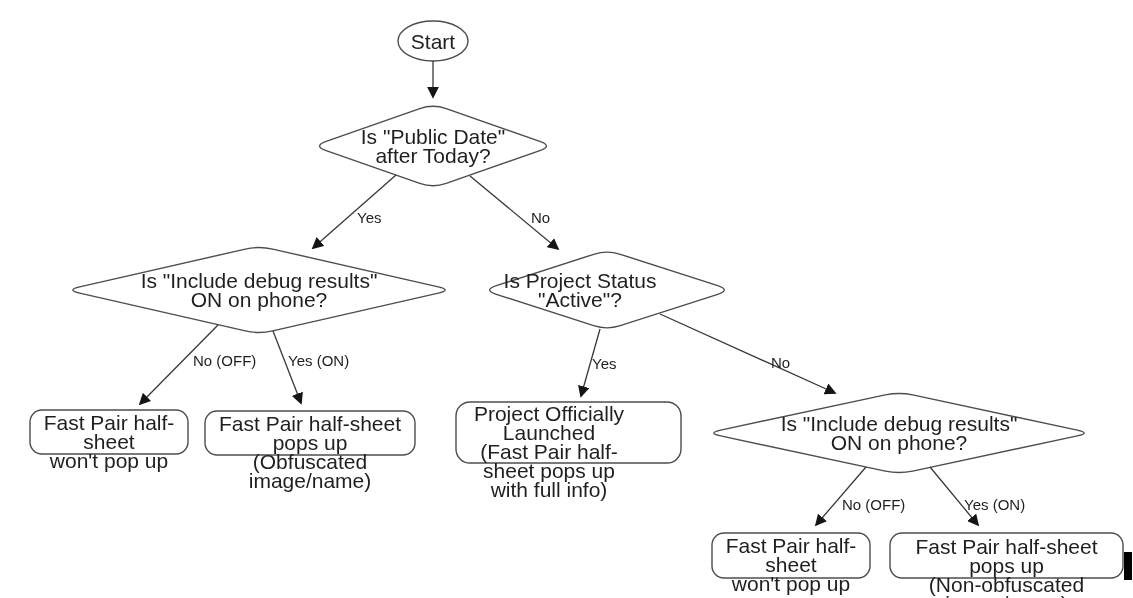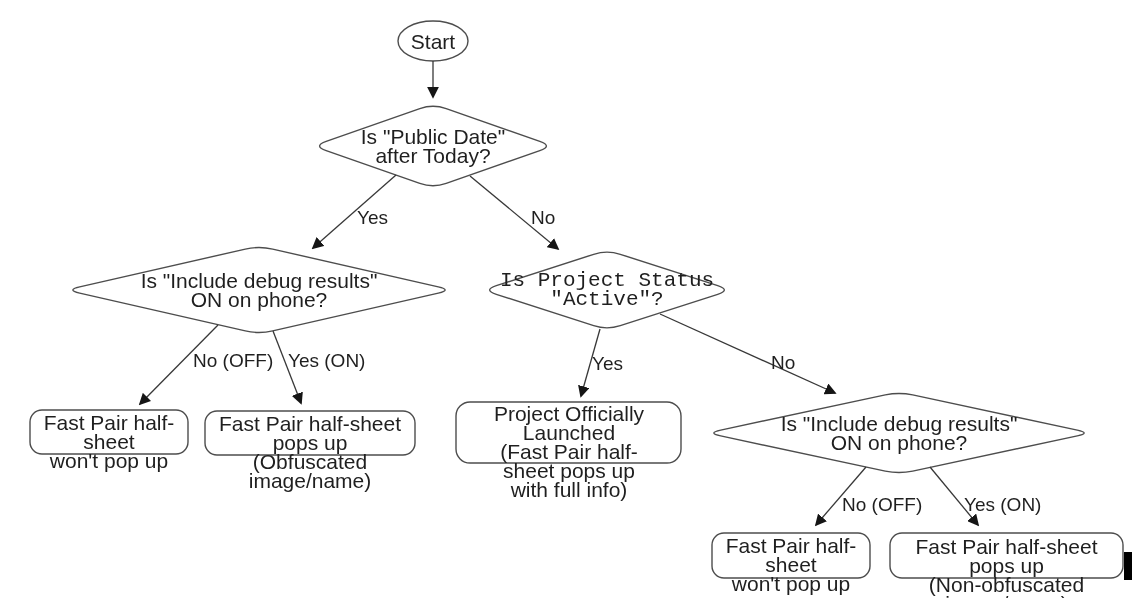--- a/index.html
+++ b/index.html
@@ -25,21 +25,21 @@
     text-align: center;
     white-space: pre-line;
     font-size: 21px;
     line-height: 19px;
     color: #1f1f1f;
     pointer-events: none;
   }
   .edge-label {
     position: absolute;
     white-space: nowrap;
-    font-size: 19px;
+    font-size: 15px;
     line-height: 17px;
     color: #1f1f1f;
     pointer-events: none;
   }
   .shape {
     fill: #ffffff;
     stroke: #4d4d4d;
     stroke-width: 1.4;
   }
   .connector {
@@ -94,33 +94,33 @@
   </svg>
 
   <div class="node-label" style="left:398px; top:32px; width:70px;">Start</div>
 
   <div class="node-label" style="left:323px; top:127px; width:220px;">Is "Public Date"
 after Today?</div>
 
   <div class="node-label" style="left:109px; top:271px; width:300px;">Is "Include debug results"
 ON on phone?</div>
 
-  <div class="node-label" style="left:497px; top:271px; width:220px;font-family:Liberation Mono, monospace;">Is Project Status
+  <div class="node-label" style="left:470px; top:271px; width:220px;">Is Project Status
 "Active"?</div>
 
   <div class="node-label" style="left:749px; top:414px; width:300px;">Is "Include debug results"
 ON on phone?</div>
 
   <div class="node-label" style="left:30px; top:413px; width:158px;">Fast Pair half-sheet
 won't pop up</div>
 
   <div class="node-label" style="left:205px; top:414px; width:210px;">Fast Pair half-sheet pops up
 (Obfuscated image/name)</div>
 
-  <div class="node-label" style="left:476px; top:404px; width:186px;">Project Officially Launched
+  <div class="node-label" style="left:456px; top:404px; width:186px;">Project Officially Launched
 (Fast Pair half-sheet pops up
 with full info)</div>
 
   <div class="node-label" style="left:712px; top:536px; width:158px;">Fast Pair half-sheet
 won't pop up</div>
 
   <div class="node-label" style="left:890px; top:537px; width:233px;">Fast Pair half-sheet pops up
 (Non-obfuscated image/name)</div>
 
   <div class="edge-label" style="left:357px; top:209px;">Yes</div>

